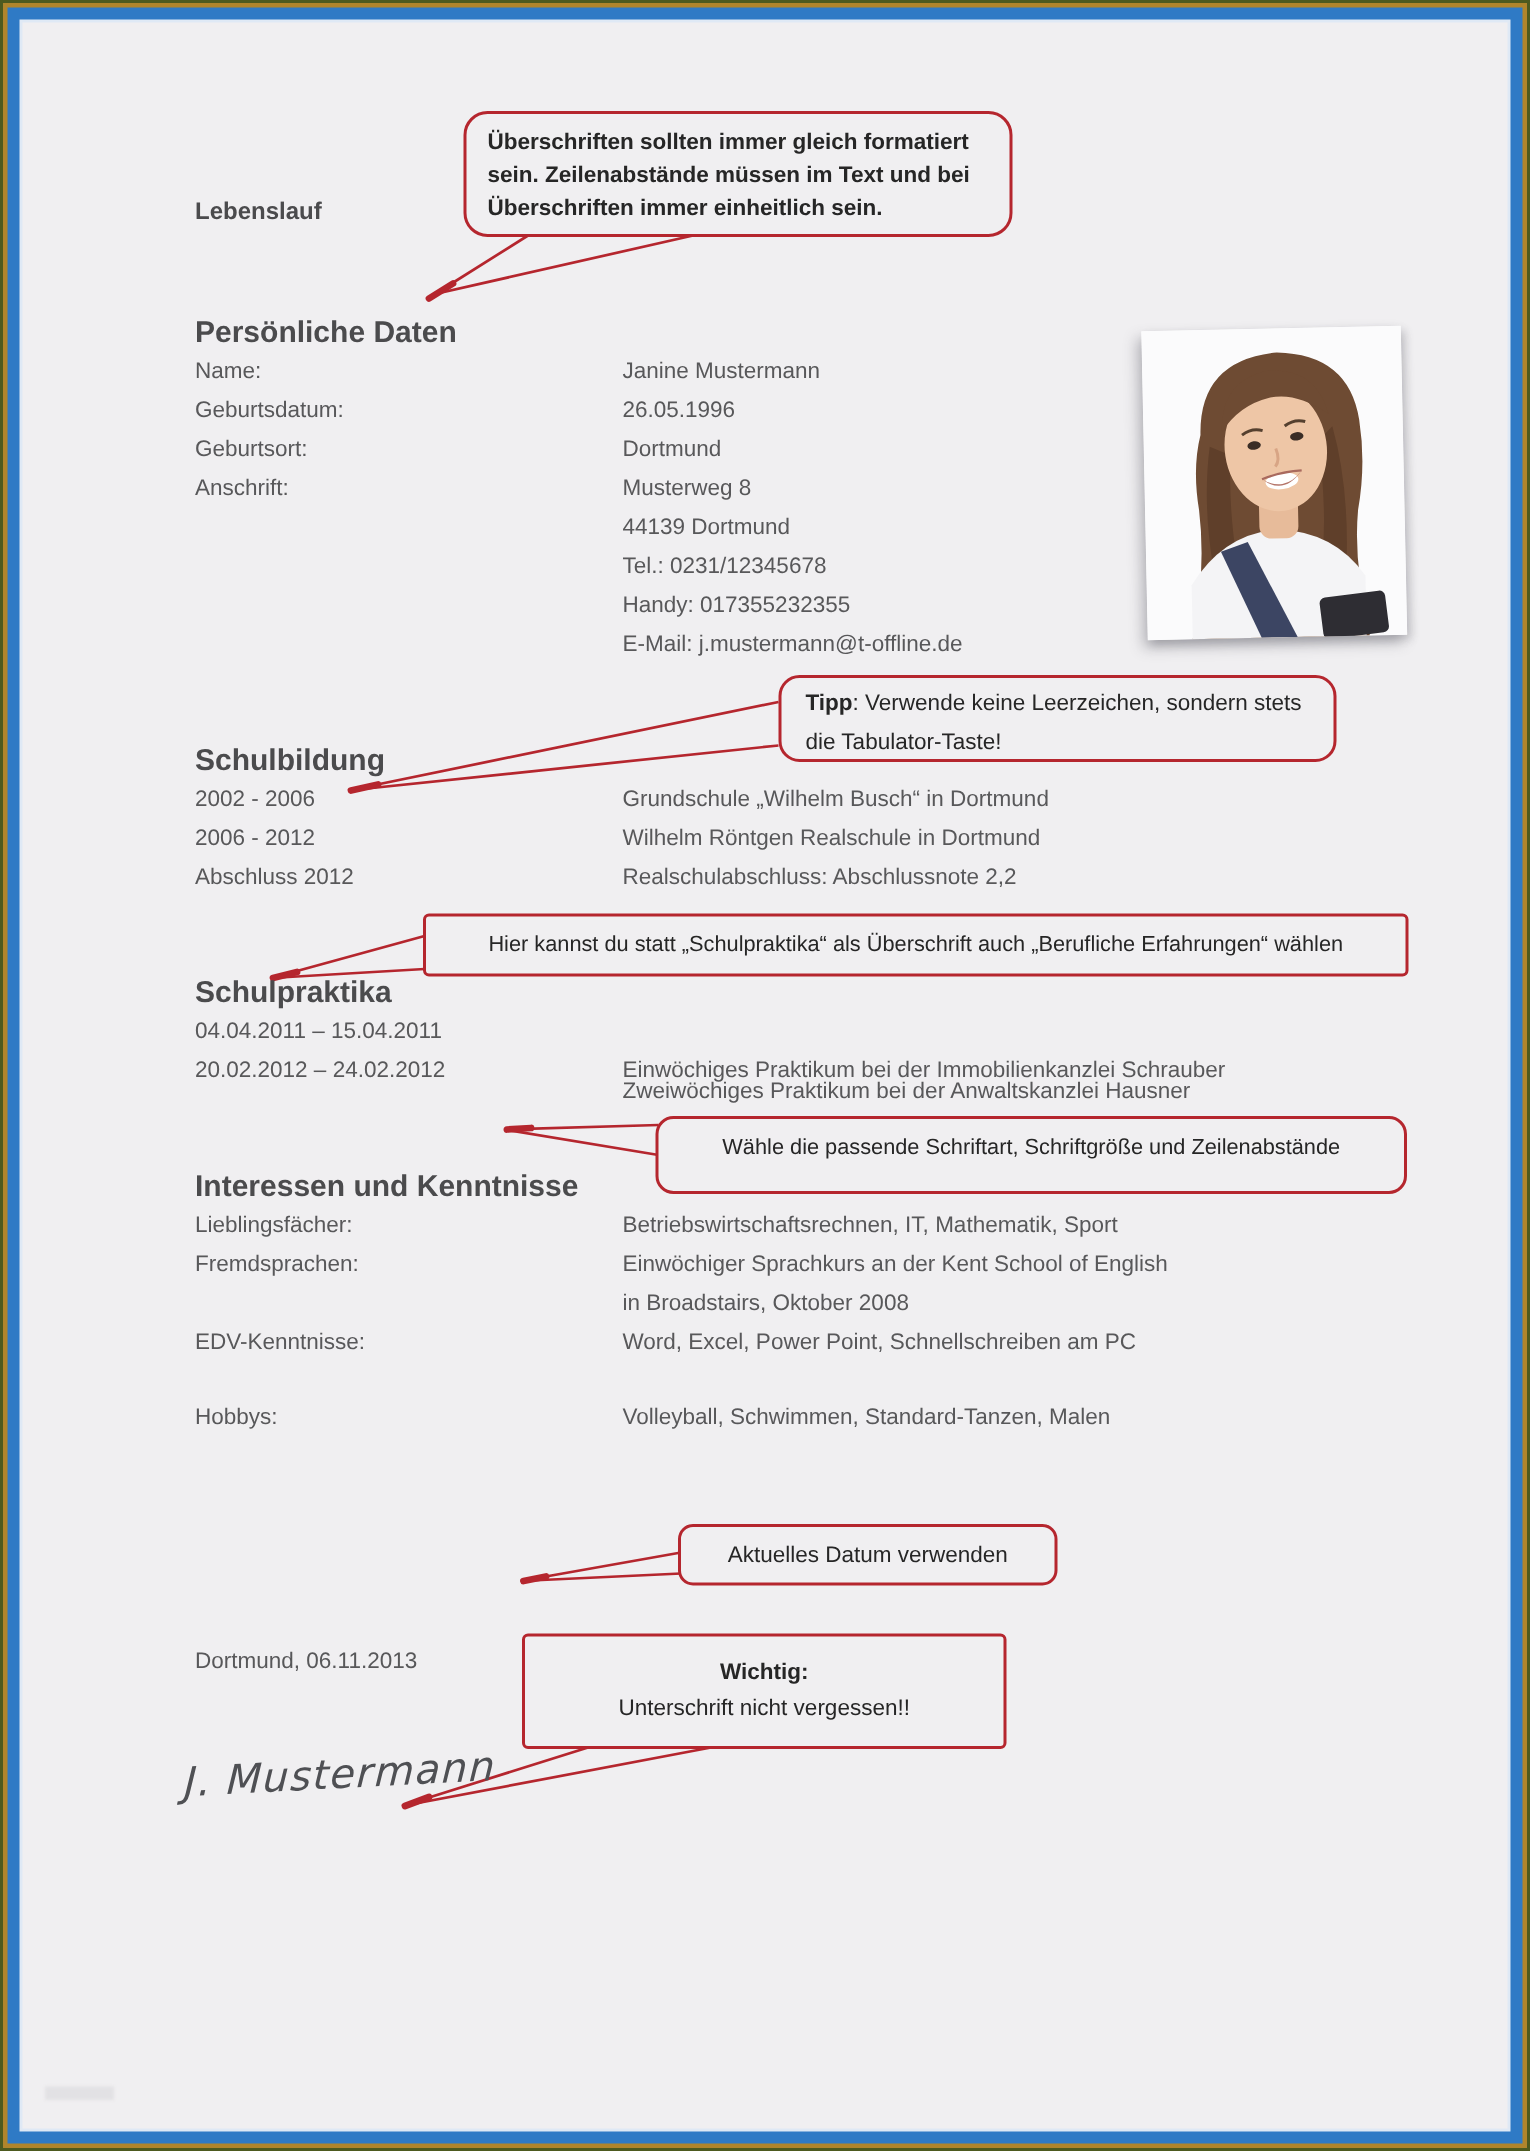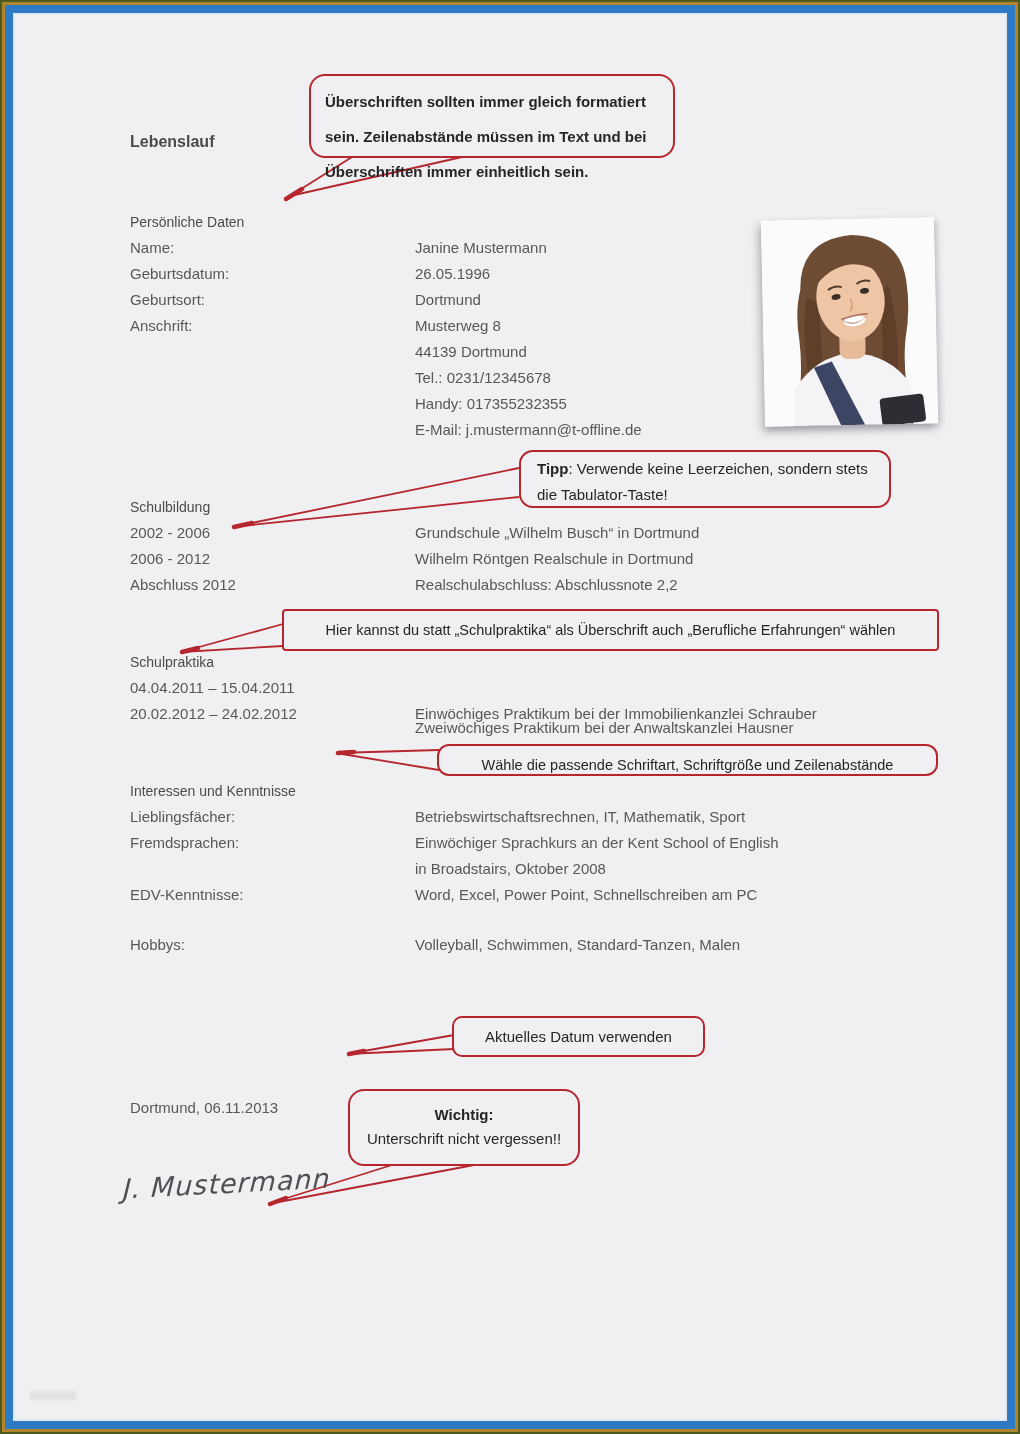--- a/index.html
+++ b/index.html
@@ -6,38 +6,38 @@
   #page{
     position:relative;width:1020px;height:1434px;margin:0 auto;
     background:#f0eff1;overflow:hidden;
     box-shadow: inset 0 0 0 2px #4d5a1f,
                 inset 0 0 0 5px #b0852c,
                 inset 0 0 0 13px #2f7ac5,
                 inset 0 0 0 15px #dfe9f5;
     font-family:"Liberation Sans", sans-serif;
   }
   .abs{position:absolute;}
-  .h{font-size:14px;font-weight:400;color:#4b4b4d;line-height:20px;white-space:nowrap;}
+  .h{font-size:20px;font-weight:700;color:#4b4b4d;line-height:20px;white-space:nowrap;}
   .lbl,.val{font-size:15px;color:#58585a;line-height:20px;white-space:nowrap;}
   .title{font-size:16px;font-weight:700;color:#4b4b4d;}
   .callout{
     position:absolute;border:2px solid #b5262e;background:#f0eff1;
     color:#262626;font-size:15px;box-sizing:border-box;
   }
   .callout.center{text-align:center;}
   .c1{left:309px;top:74px;width:366px;height:84px;border-radius:16px;
-      font-weight:700;line-height:35px;padding:8px 14px 0 14px;}
+      font-weight:700;line-height:22px;padding:8px 14px 0 14px;}
   .c2{left:519px;top:450px;width:372px;height:58px;border-radius:14px;
       line-height:26px;padding:4px 14px 0 16px;}
   .c3{left:282px;top:609px;width:657px;height:42px;border-radius:4px;
       font-size:14.5px;line-height:38px;}
-  .c4{left:437px;top:744px;width:501px;height:32px;border-radius:12px;
+  .c4{left:437px;top:744px;width:501px;height:52px;border-radius:12px;
       font-size:14.5px;line-height:38px;}
   .c5{left:452px;top:1016px;width:253px;height:41px;border-radius:10px;line-height:37px;}
-  .c6{left:348px;top:1089px;width:232px;height:77px;border-radius:16px;line-height:24px;padding-top:12px;}
+  .c6{left:348px;top:1089px;width:323px;height:77px;border-radius:4px;line-height:24px;padding-top:12px;}
   .c6 .b{font-weight:700;}
   .bold{font-weight:700;}
   #tails{position:absolute;left:0;top:0;pointer-events:none;}
   .photo{
     position:absolute;left:763px;top:219px;width:173px;height:206px;
     transform:rotate(-1.2deg);
     box-shadow:-3px 5px 9px rgba(70,70,80,.35), 3px 3px 6px rgba(70,70,80,.2);
     background:#fcfcfd;
   }
   .signature{

